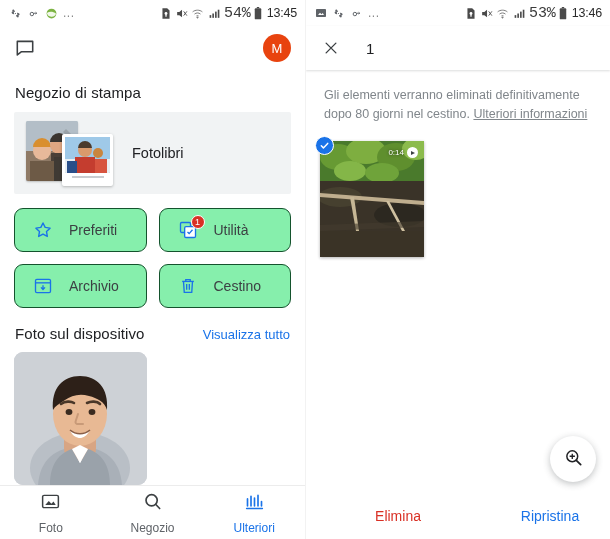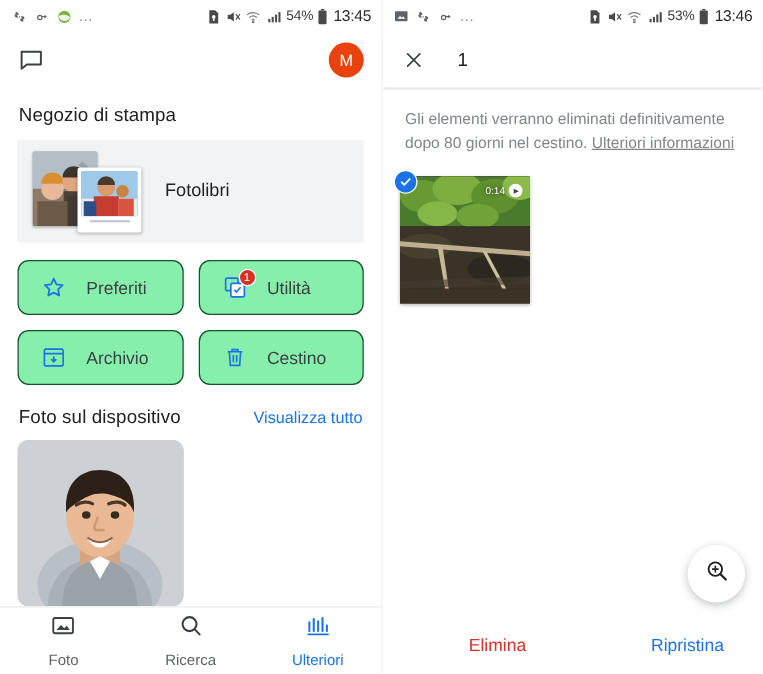--- a/index.html
+++ b/index.html
@@ -16,21 +16,21 @@
   
   .statusbar {
     height: 26px; display: flex; align-items: center;
     justify-content: space-between; padding: 0 8px 0 9px;
     font-size: 11.5px; color: #3c3c3c;
   }
   .sb-left { display: flex; align-items: center; gap: 5px; }
   .sb-right { display: flex; align-items: center; gap: 3.5px; }
   .sb-ico { display: inline-flex; align-items: center; justify-content: center; }
   .sb-dots { color: #888; font-size: 12px; letter-spacing: 0.5px; line-height: 8px; }
-  .sb-pct { font-size: 11px; color: #3a3a3a; letter-spacing: -0.1px; }
+  .sb-pct { font-size: 15px; color: #3a3a3a; letter-spacing: -0.1px; font-family: Liberation Mono, monospace; }
   .sb-time { font-size: 12.5px; color: #2b2b2b; margin-left: 1px; letter-spacing: -0.2px; }
 
   
   .appbar {
     height: 44px; display: flex; align-items: center;
     padding: 0 14px; position: relative;
   }
   .chat-icon { width: 22px; height: 22px; display: block; }
   .brand { position: absolute; left: 0; right: 0; text-align: center; font-size: 17px;
            letter-spacing: 0.1px; pointer-events: none; }
@@ -109,21 +109,21 @@
   .selbar {
     height: 44px; display: flex; align-items: center; padding: 0 16px; gap: 26px;
     box-shadow: 0 1px 2px rgba(60,64,67,.18);
     position: relative; z-index: 3; background:#fff;
   }
   .sel-count { font-size: 15px; color: #202124; }
   .trash-note {
     margin: 16px 18px 0 18px; font-size: 12.5px; color: #80868b; line-height: 19px;
   }
   .trash-note a { color: #80868b; text-decoration: underline; }
-  .thumb-wrap { margin: 17px 0 0 14px; width: 104px; height: 102px; position: relative; }
+  .thumb-wrap { margin: 17px 0 0 14px; width: 104px; height: 116px; position: relative; }
   .thumb {
     width: 100%; height: 100%; position: relative; overflow: hidden;
     background: #3a3326; box-shadow: 0 1px 3px rgba(0,0,0,.3);
   }
   .check {
     position: absolute; top: -5px; left: -5px; width: 19px; height: 19px;
     background: #1a73e8; border-radius: 50%; border: 1.5px solid #fff;
     display: flex; align-items: center; justify-content: center; z-index: 4;
   }
   .vid-meta {
@@ -356,21 +356,21 @@
         </span>
         <span class="nav-label">Foto</span>
       </div>
       <div class="nav-item">
         <span>
           <svg width="21" height="21" viewBox="0 0 24 24" fill="none" stroke="#3c4043" stroke-width="1.9">
               <circle cx="11" cy="10.6" r="6.4"></circle>
               <path d="M15.8 15.4l4.4 4.6" stroke-linecap="round"></path>
             </svg>
         </span>
-        <span class="nav-label">Ricerca</span>
+        <span class="nav-label">Negozio</span>
       </div>
       <div class="nav-item active">
         <span>
           <svg width="21" height="21" viewBox="0 0 24 24" fill="none" stroke="#1a73e8" stroke-width="1.9" stroke-linecap="round">
               <path d="M4 17V9M8 17V6M12 17V8M16 17V5M20 17v-5"></path>
               <path d="M3 20h18" stroke-width="1.7"></path>
             </svg>
         </span>
         <span class="nav-label">Ulteriori</span>
       </div>

